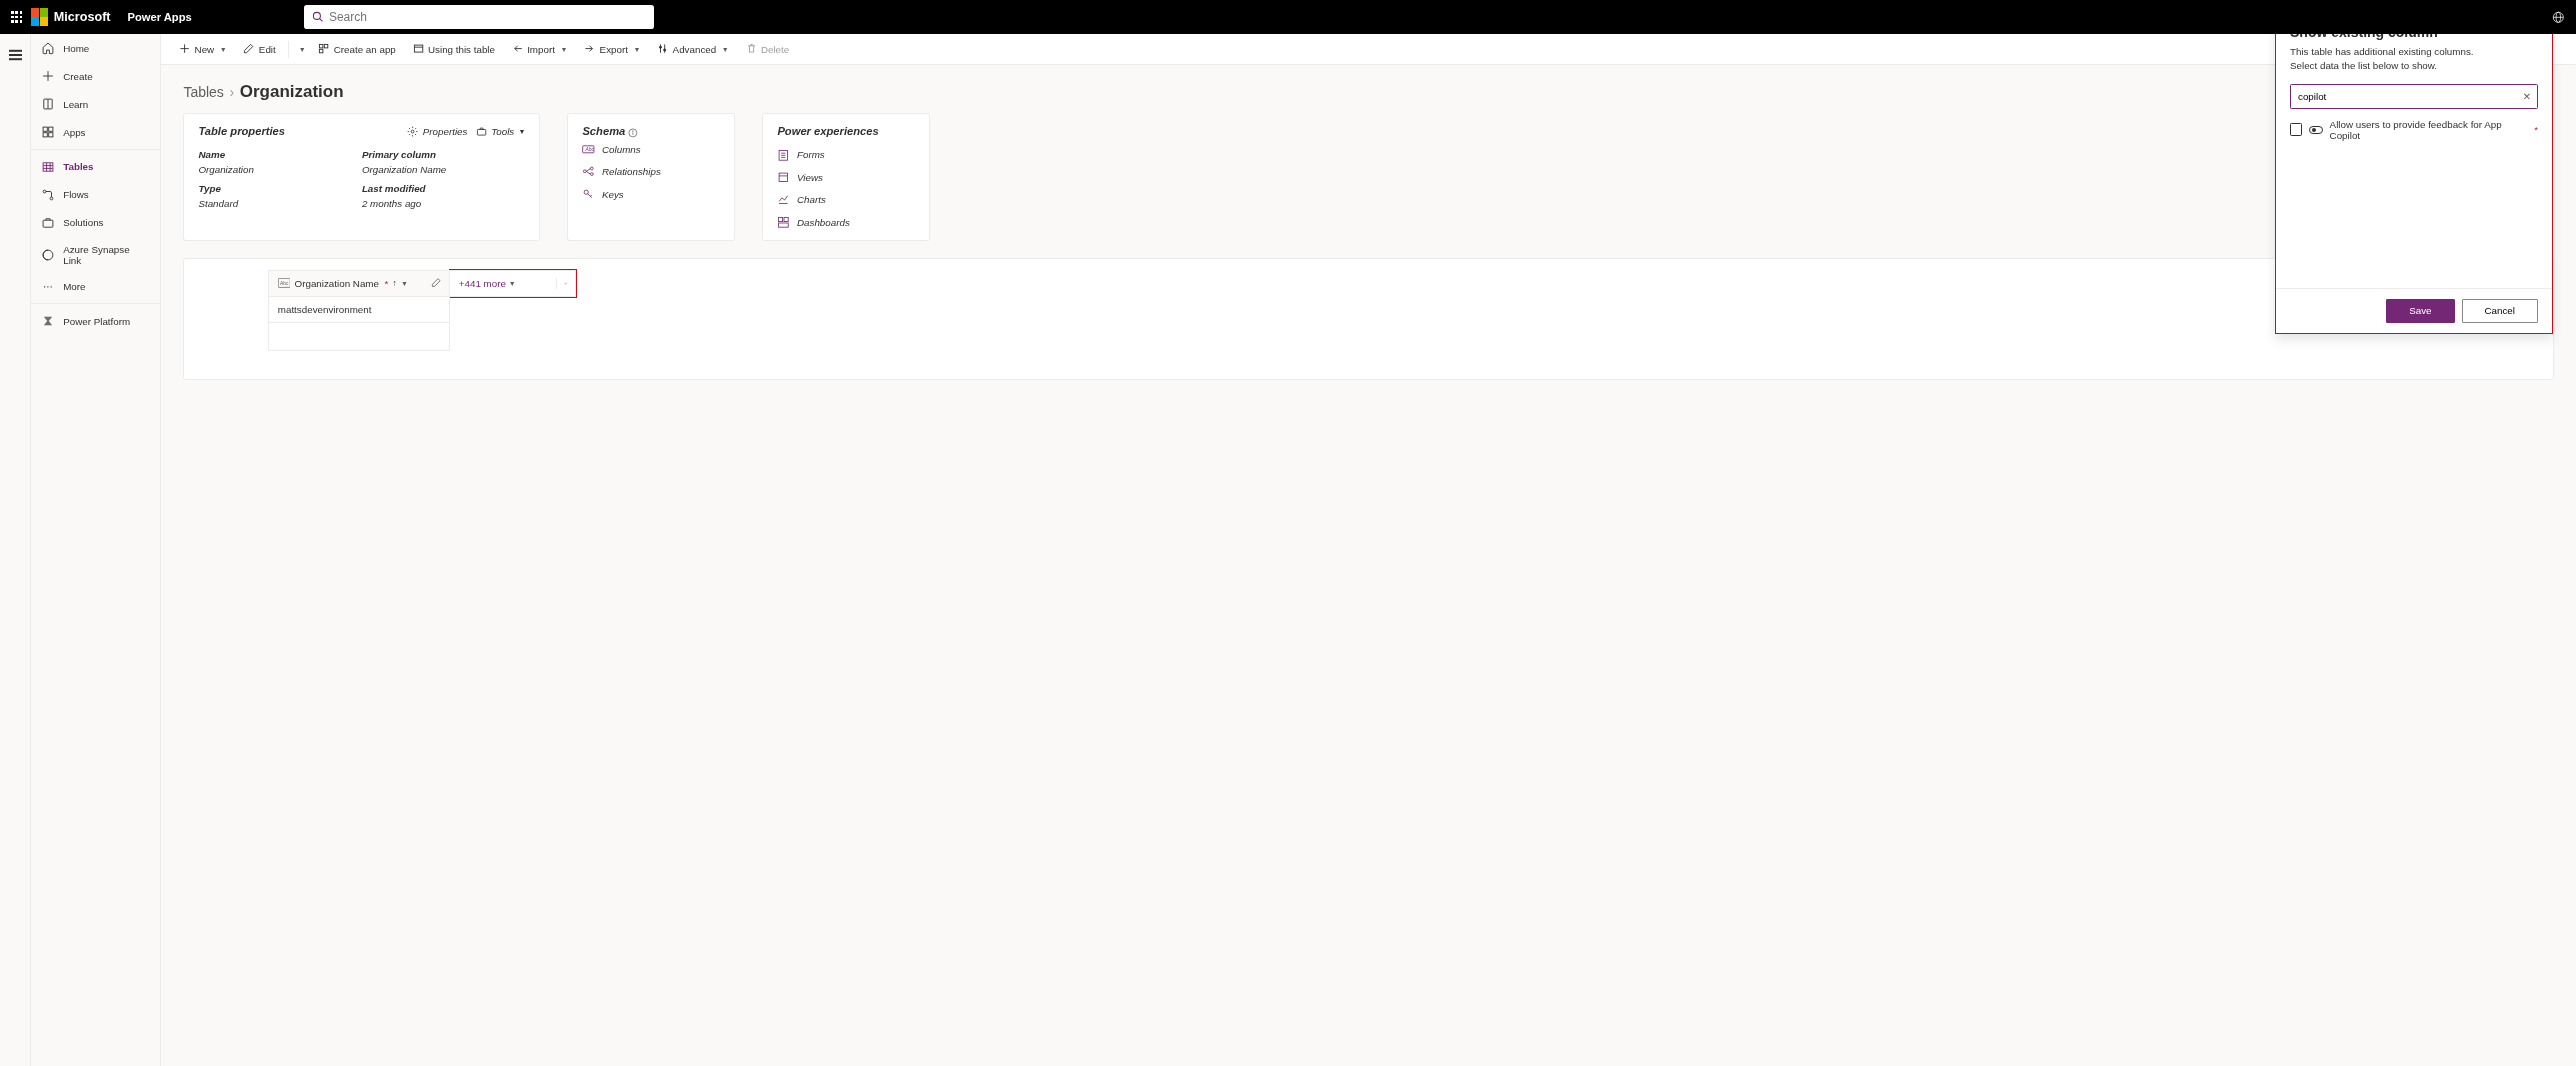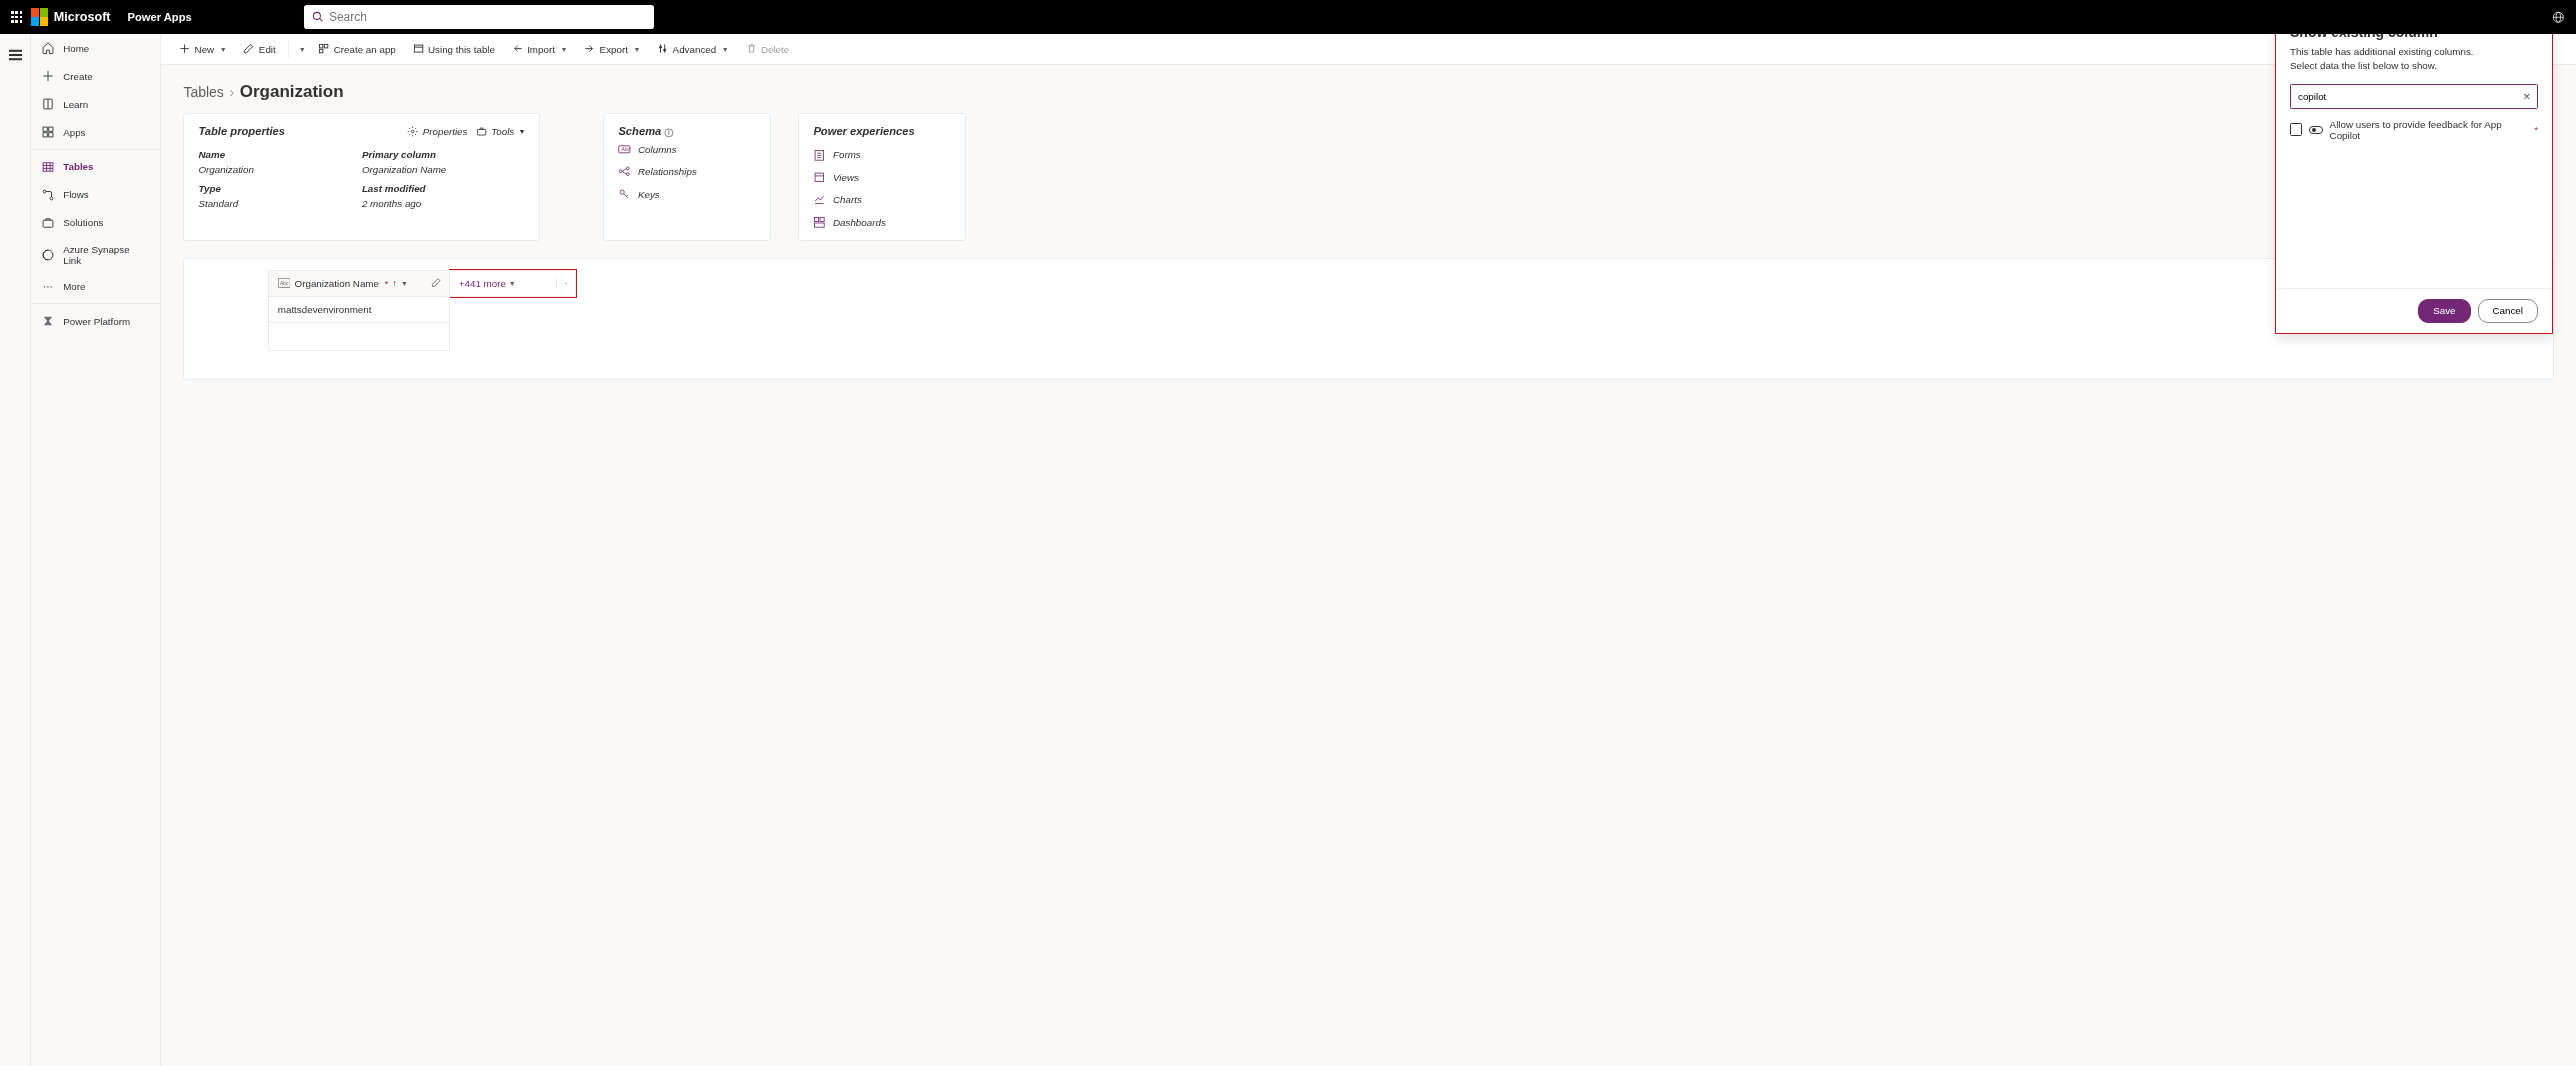--- a/index.html
+++ b/index.html
@@ -51,21 +51,21 @@
 .card-header { display: flex; align-items: center; justify-content: space-between; margin-bottom: 11.2px; }
 .card-title { font-weight: 600; font-size: 11.2px; }
 .card-actions { display: flex; gap: 8.4px; color: #323130; }
 .card-action { display: flex; align-items: center; gap: 4.2px; cursor: pointer; font-size: 9.8px; }
 
 .props-card { flex: 0 0 357px; }
 .props-grid { display: grid; grid-template-columns: 1fr 1fr; row-gap: 8.4px; }
 .prop-label { font-weight: 600; font-size: 9.8px; }
 .prop-value { color: #323130; font-size: 9.8px; }
 
-.schema-card { flex: 0 0 168px; margin-left: 36px; }
+.schema-card { flex: 0 0 168px; }
 .schema-card .card-header { margin-bottom: 5.6px; }
 .link-list { display: flex; flex-direction: column; gap: 9.8px; }
 .link-item { display: flex; align-items: center; gap: 7px; cursor: pointer; color: #323130; }
 .link-icon { width: 12.6px; height: 12.6px; color: #742774; }
 
 .exp-card { flex: 0 0 168px; overflow: hidden; }
 
 
 .data-section { margin: 17px 22.4px 0; background: #fff; border: 0.7px solid #edebe9; border-radius: 2.8px; }
 .data-header { display: flex; align-items: center; gap: 7px; padding: 9.8px 12.6px; font-weight: 600; }
@@ -90,21 +90,21 @@
 .panel-desc { color: #323130; font-size: 9.8px; line-height: 1.4; }
 .panel-body { padding: 5.6px 14px; flex: 1; }
 .panel-search { position: relative; margin-bottom: 9.8px; }
 .panel-search input { width: 100%; height: 25px; border: 1.4px solid #742774; border-radius: 1.4px; padding: 0 22.4px 0 7px; font-size: 9.8px; outline: none; }
 .panel-search .clear { position: absolute; right: 7px; top: 50%; transform: translateY(-50%); cursor: pointer; color: #605e5c; }
 .result-row { display: flex; align-items: center; gap: 7px; font-size: 9.8px; }
 .checkbox { width: 12.6px; height: 12.6px; border: 0.7px solid #323130; border-radius: 1.4px; cursor: pointer; }
 .toggle-ic { width: 14px; height: 8.4px; border: 1px solid #323130; border-radius: 7px; position: relative; }
 .toggle-ic::after { content: ""; width: 4.2px; height: 4.2px; background: #323130; border-radius: 50%; position: absolute; top: 1.4px; left: 1.4px; }
 .panel-footer { display: flex; justify-content: flex-end; gap: 7px; padding: 9.8px 14px; border-top: 0.7px solid #edebe9; }
-.btn { height: 24px; padding: 0 14px; border-radius: 10px; cursor: pointer; font-size: 9.8px; border: 0.7px solid #8a8886; background: #fff; }
+.btn { height: 24px; padding: 0 22px; border-radius: 1px; cursor: pointer; font-size: 9.8px; border: 0.7px solid #8a8886; background: #fff; }
 .btn.primary { background: #742774; color: #fff; border-color: #742774; }
 
 svg { width: 100%; height: 100%; }
 </style>
 </head>
 <body>
 
 <div class="header">
   <div class="waffle">
     <div class="waffle-grid">

